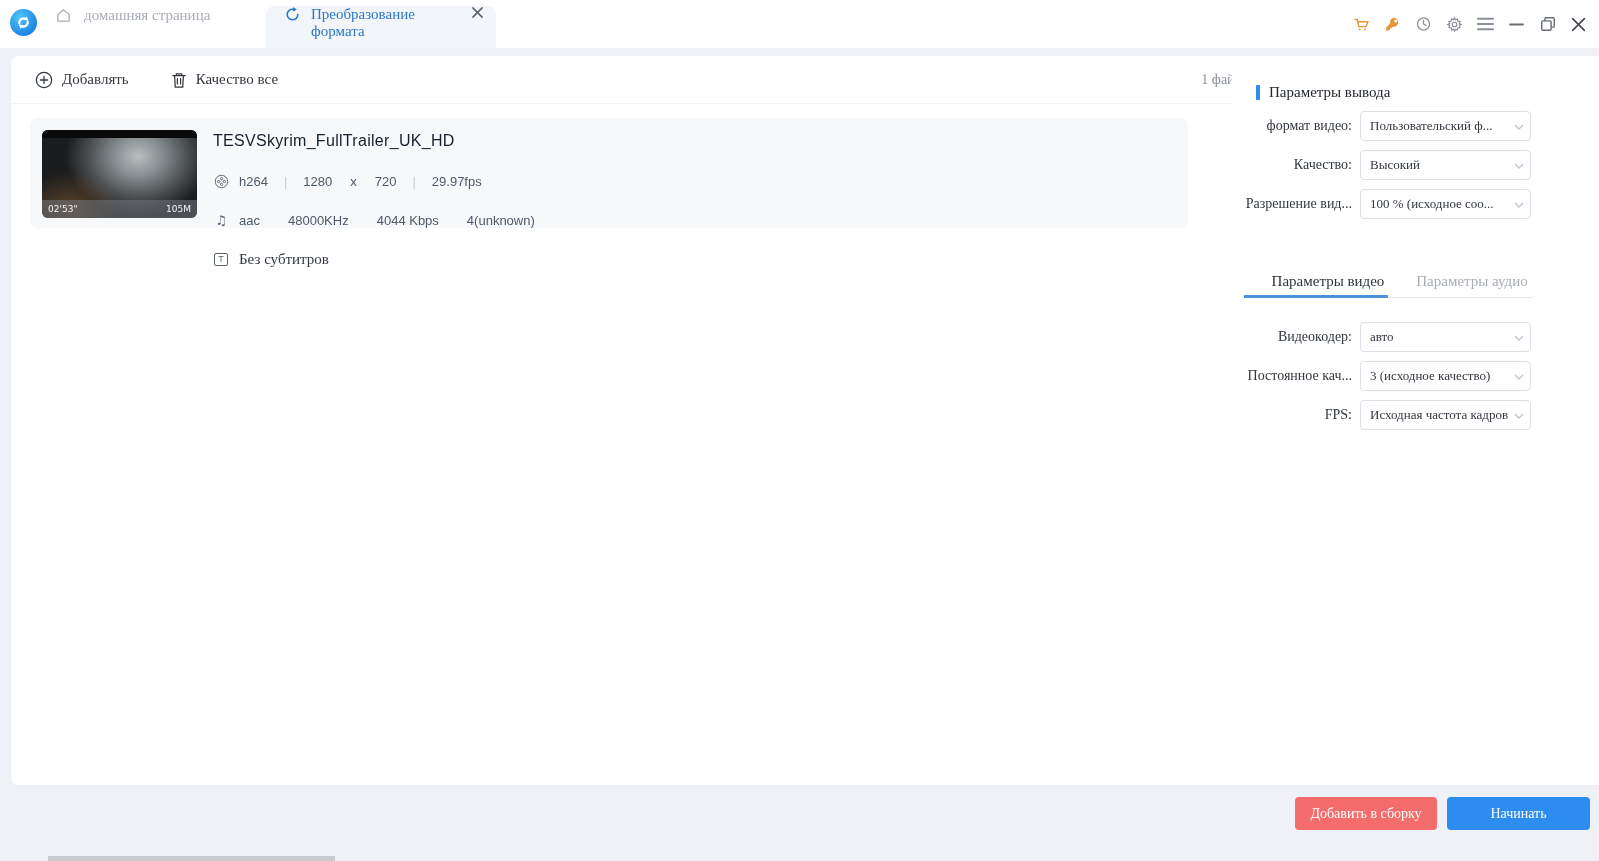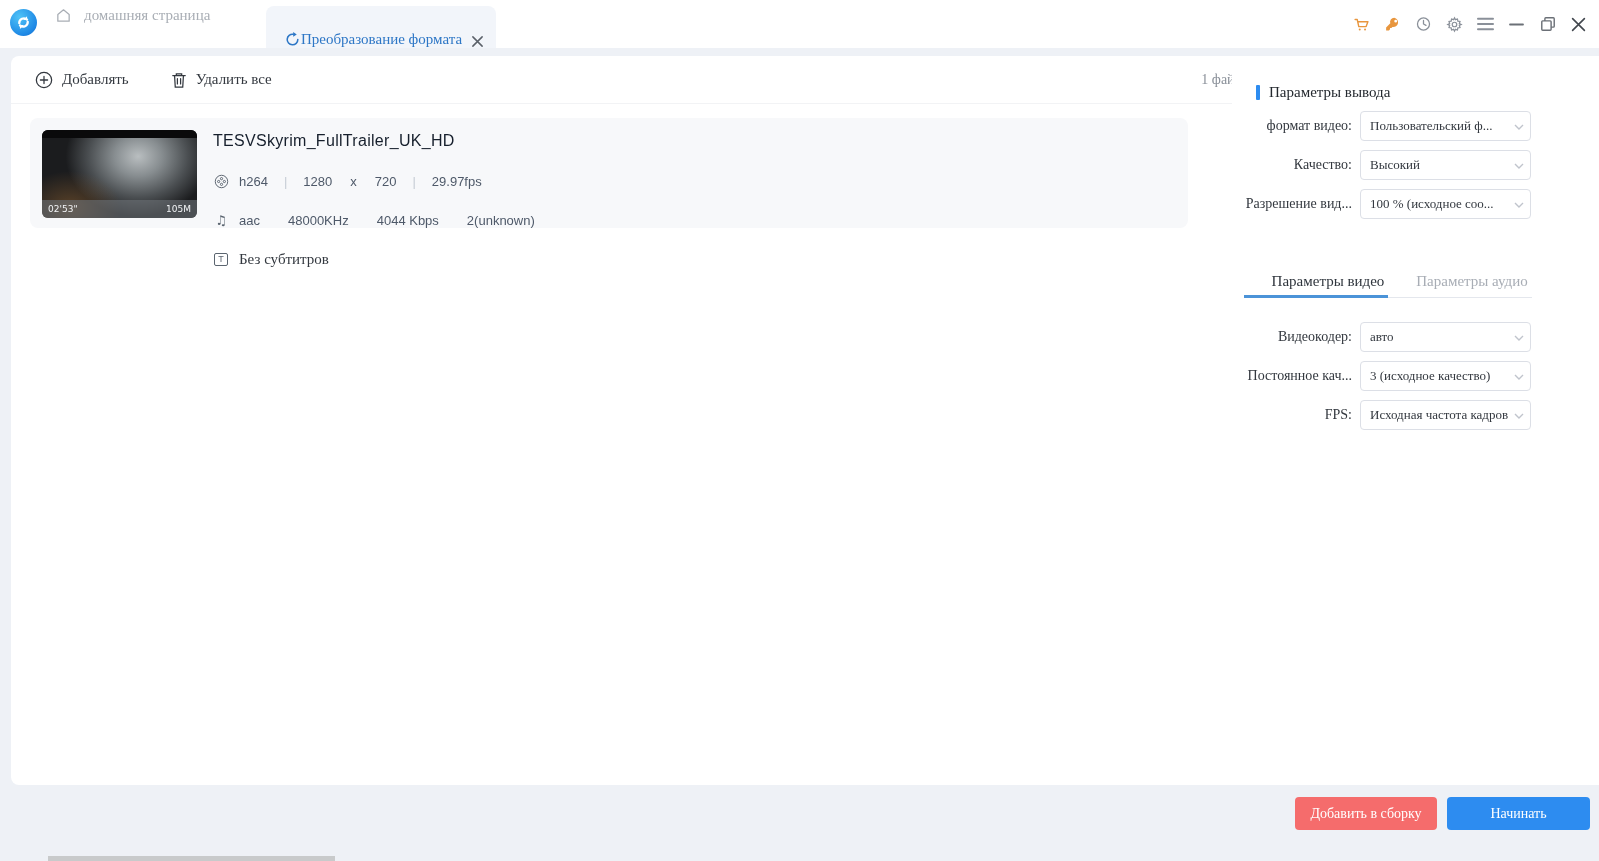--- a/index.html
+++ b/index.html
@@ -17,21 +17,21 @@
   .logo {
     position:absolute; left:10px; top:9px; width:27px; height:27px; border-radius:50%;
     background:radial-gradient(circle at 35% 30%, #4fc3f7 0%, #1e88e5 70%, #1565c0 100%);
     display:flex; align-items:center; justify-content:center;
   }
   .home-tab { position:absolute; left:55px; top:0; height:31px; display:flex; align-items:center; gap:12px; }
   .home-tab .label { font-size:15px; color:#a9aeb5; }
   .active-tab {
     position:absolute; left:266px; top:6px; width:230px; height:42px;
     background:#f2f5fa; border-radius:8px 8px 0 0;
-    display:flex; align-items:flex-end; padding:0 12px 0 18px; gap:0;
+    display:flex; align-items:flex-start; padding:0 12px 0 18px; gap:10px;
   }
   .active-tab .label { font-size:15px; color:#2e77c6; flex:1; }
   .win-icons { position:absolute; right:12px; top:0; height:48px; display:flex; align-items:center; gap:14px; }
   .win-icons .ic { width:17px; height:17px; display:flex; align-items:center; justify-content:center; cursor:pointer; }
 
   
   .main-panel {
     position:absolute; left:11px; top:56px; width:1248px; height:729px;
     background:#ffffff; border-radius:8px;
   }
@@ -210,21 +210,21 @@
       <span class="label">Добавлять</span>
     </div>
     <div class="tool-gap"></div>
     <div class="tool-btn">
       <span>
         <svg width="16" height="18" viewBox="0 0 18 20" fill="none" stroke="#33383f" stroke-width="1.4" stroke-linecap="round">
           <path d="M2 5 H16 M6 5 V3 H12 V5 M4 5 L4.8 18 H13.2 L14 5"></path>
           <path d="M7.2 8.5 V14.5 M10.8 8.5 V14.5"></path>
         </svg>
       </span>
-      <span class="label">Удалить все</span>
+      <span class="label">Качество все</span>
     </div>
     <span class="file-count">1 файлы</span>
   </div>
 
   <div class="file-item">
     <div class="thumb">
       <div class="thumb-bar">
         <span>02'53"</span>
         <span>105M</span>
       </div>
@@ -252,21 +252,21 @@
       </div>
 
       <div class="spec-row">
         <span class="ic music-glyph">♫</span>
         <span>aac</span>
         <span class="gapcell"></span>
         <span>48000KHz</span>
         <span class="gapcell"></span>
         <span>4044 Kbps</span>
         <span class="gapcell"></span>
-        <span>2(unknown)</span>
+        <span>4(unknown)</span>
       </div>
 
       <div class="spec-row sub-row">
         <span class="ic">
           <span class="t-box">T</span>
         </span>
         <span>Без субтитров</span>
       </div>
     </div>
   </div>

